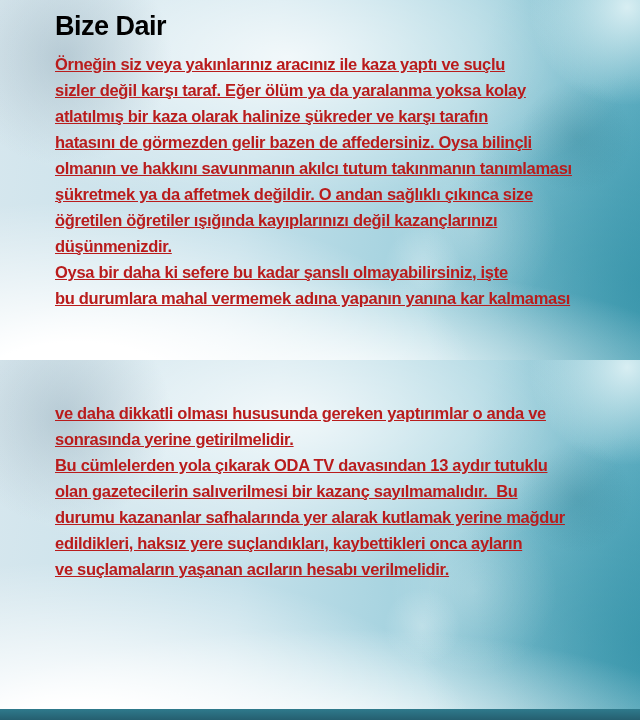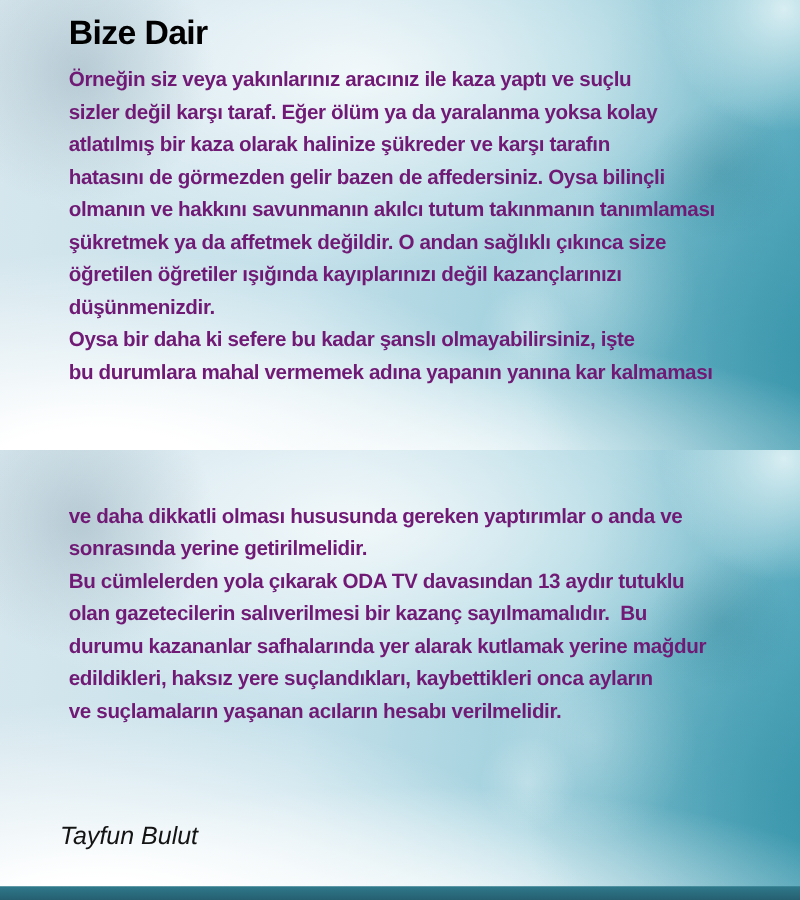--- a/index.html
+++ b/index.html
@@ -57,22 +57,23 @@
   }
   .body-para {
     position: absolute;
     left: 55px;
     right: 30px;
     margin: 0;
     font-size: 16.5px;
     font-weight: 700;
     line-height: 26px;
     letter-spacing: -0.3px;
-    color: #701a75;
+    color: #b91c1c;
     white-space: pre-wrap;
+    text-decoration: underline;
   }
   .para-1 { top: 51px; }
   .para-2 { top: 400px; }
 
   .author-signature {
     position: absolute;
     left: 48px;
     top: 658px;
     margin: 0;
     font-size: 20px;
@@ -104,18 +105,17 @@
 bu durumlara mahal vermemek adına yapanın yanına kar kalmaması</p>
 
     <p class="body-para para-2">ve daha dikkatli olması hususunda gereken yaptırımlar o anda ve
 sonrasında yerine getirilmelidir.
 Bu cümlelerden yola çıkarak ODA TV davasından 13 aydır tutuklu
 olan gazetecilerin salıverilmesi bir kazanç sayılmamalıdır.  Bu
 durumu kazananlar safhalarında yer alarak kutlamak yerine mağdur
 edildikleri, haksız yere suçlandıkları, kaybettikleri onca ayların
 ve suçlamaların yaşanan acıların hesabı verilmelidir.</p>
 
-    <p class="author-signature">Tayfun Bulut</p>
   </div>
 
   <div class="footer-bar"></div>
 
 </div>
 
 </body></html>

